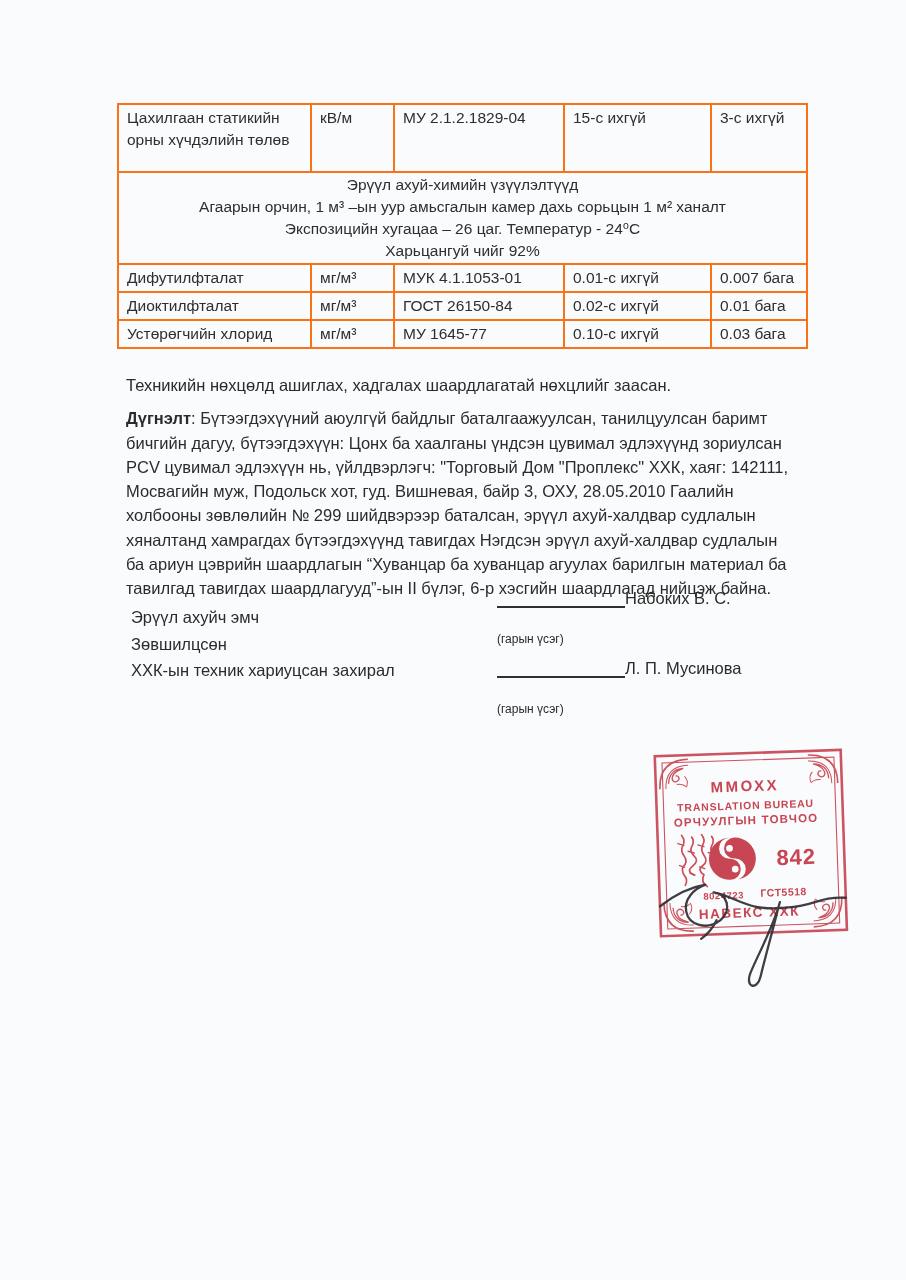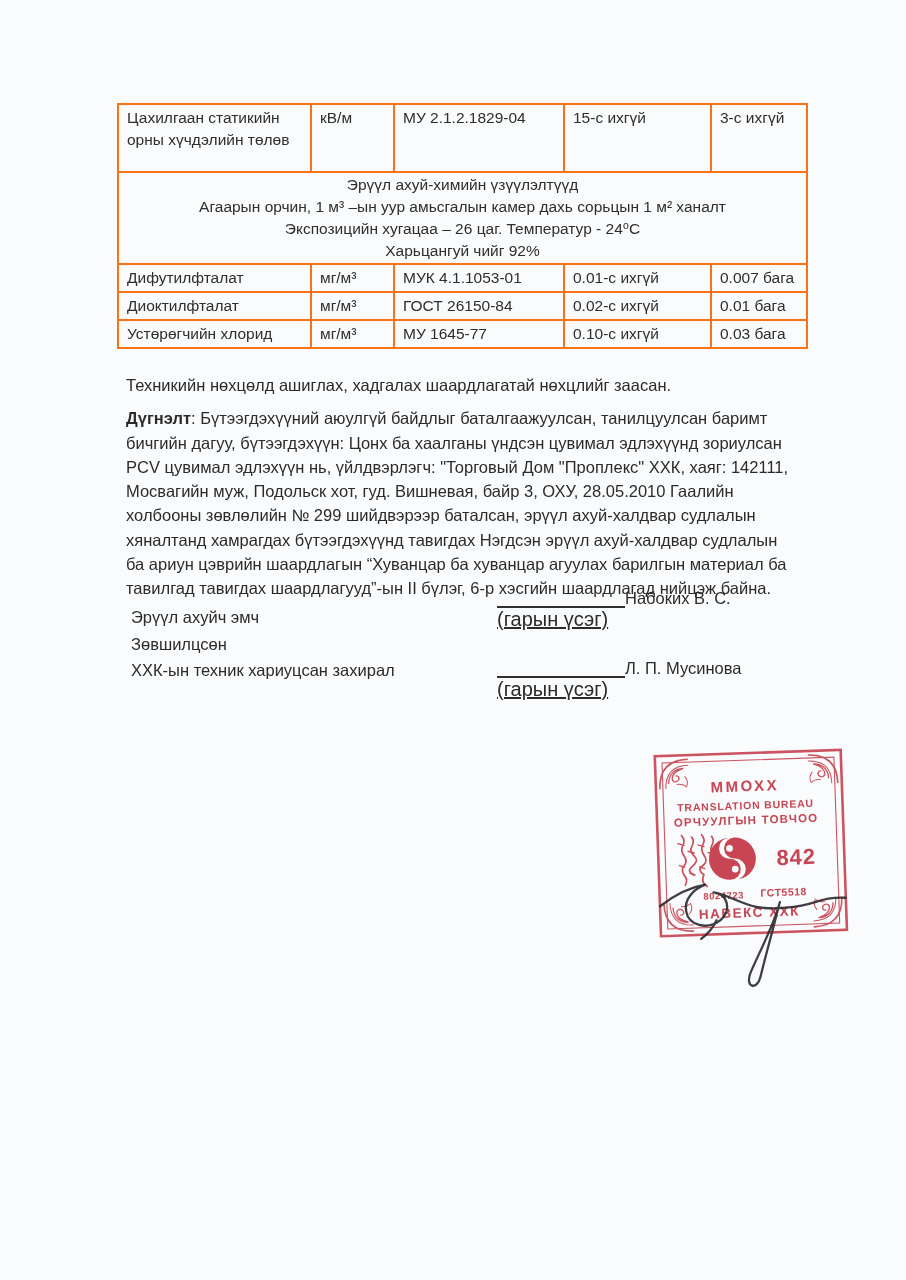--- a/index.html
+++ b/index.html
@@ -35,21 +35,21 @@
 
   
   .sig-left{position:absolute;left:131px;top:588px;
             font-size:16.5px;line-height:26.6px;margin-top:16px;}
   .sigblock{position:absolute;left:497px;font-size:16.5px;}
   .s1{top:588px;} .s2{top:658px;}
   .sigrow{height:20px;line-height:20px;white-space:nowrap;}
   .sigline{display:inline-block;width:128px;height:17px;
            border-bottom:2px solid #2f2f2f;vertical-align:bottom;}
   .signame{vertical-align:bottom;}
-  .sigcap{margin-top:0;line-height:22px;font-size:20px;text-decoration:underline;}
+  .sigcap{margin-top:20px;line-height:22px;font-size:12px;}
 
   
   .stamp{
     position:absolute;left:654px;top:749px;width:196px;height:246px;
     transform:rotate(-2deg);transform-origin:50% 40%;
     color:#c84653;
   }
   .stamp svg{display:block;width:100%;height:100%;}
   .stamp text{
     font-family:"Liberation Sans","DejaVu Sans",sans-serif;

